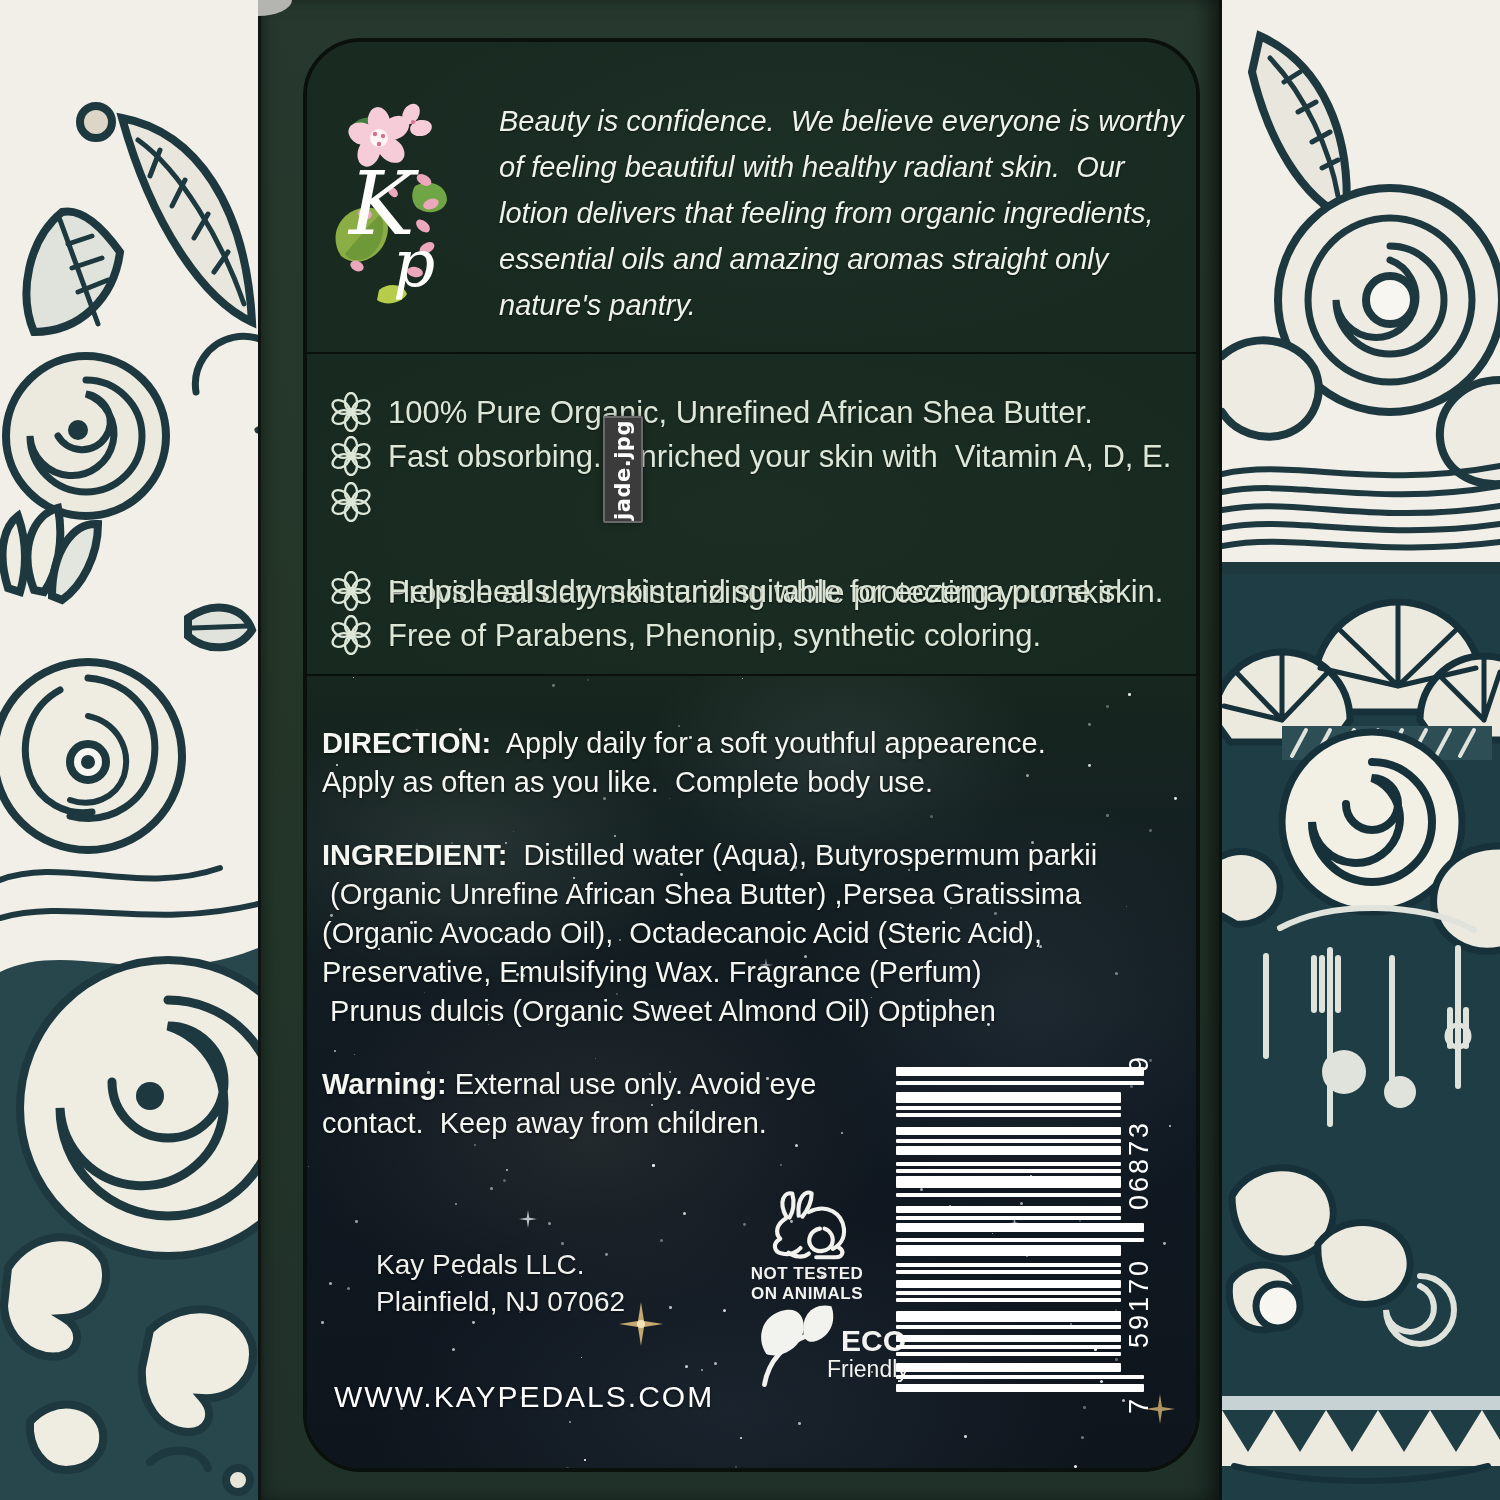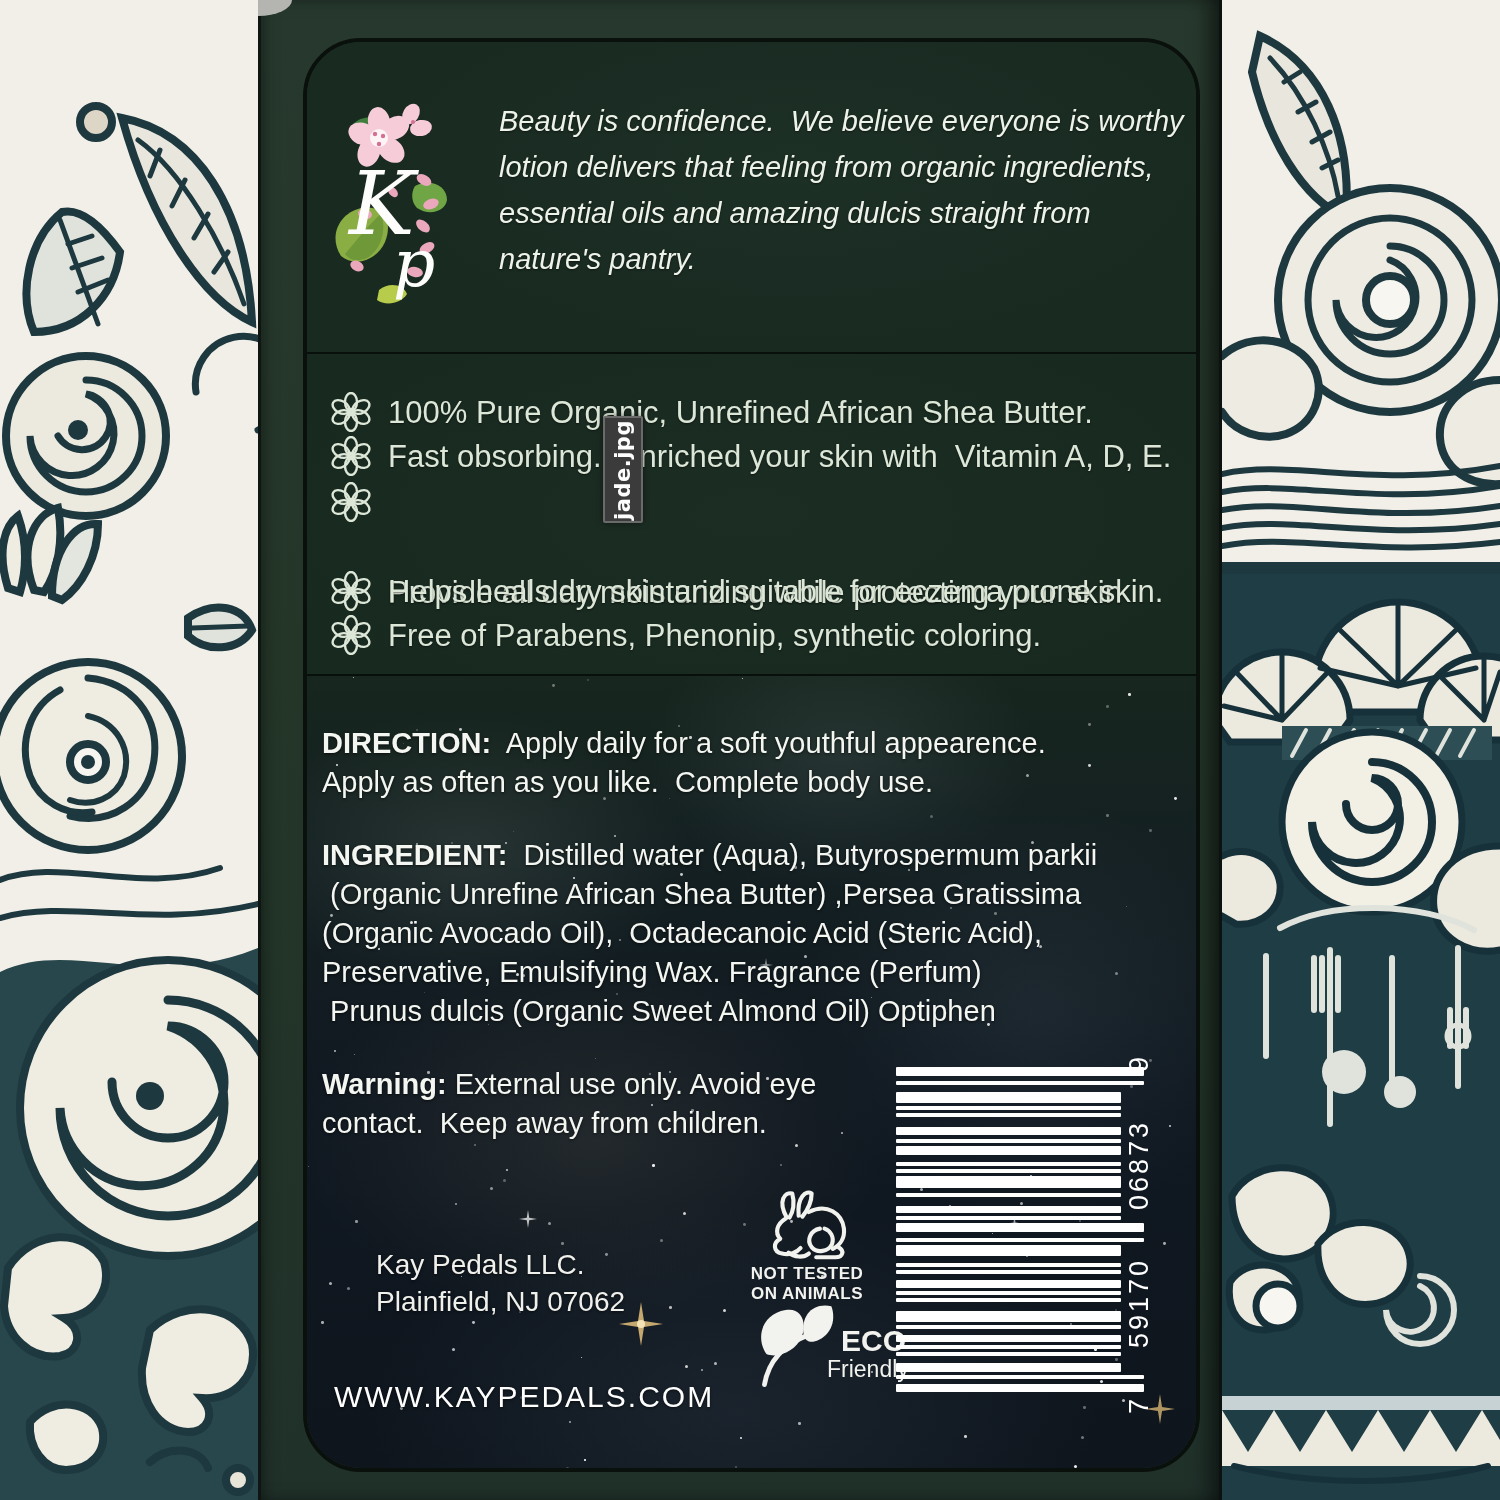--- a/index.html
+++ b/index.html
@@ -254,22 +254,23 @@
           <circle cx="48" cy="40" r="2.2"></circle>
             <circle cx="56" cy="42" r="2.2"></circle>
           <circle cx="52" cy="50" r="2.2"></circle>
             <circle cx="86" cy="28" r="2"></circle>
         </g>
         <text x="22" y="140" font-family="'DejaVu Serif',serif" font-style="italic" font-size="88" fill="#fdfdfb">K</text>
         <text x="66" y="192" font-family="'DejaVu Serif',serif" font-style="italic" font-size="66" fill="#fdfdfb">p</text>
       </svg>
       <div id="intro-text">
         <span>Beauty is confidence.  We believe everyone is worthy</span>
+        <span>of feeling beautiful with healthy radiant skin.  Our</span>
         <span>lotion delivers that feeling from organic ingredients,</span>
-        <span>essential oils and amazing dulcis straight from</span>
+        <span>essential oils and amazing aromas straight only</span>
         <span>nature's pantry.</span>
       </div>
     </div>
 
     <div class="divider" style="top:312px"></div>
 
     <div id="sec-features">
       <div class="feat-row" style="top:36px">
         <svg class="feat-icon" viewBox="0 0 40 40">
             <g stroke="#dde7d8" stroke-width="2.4" fill="none">

